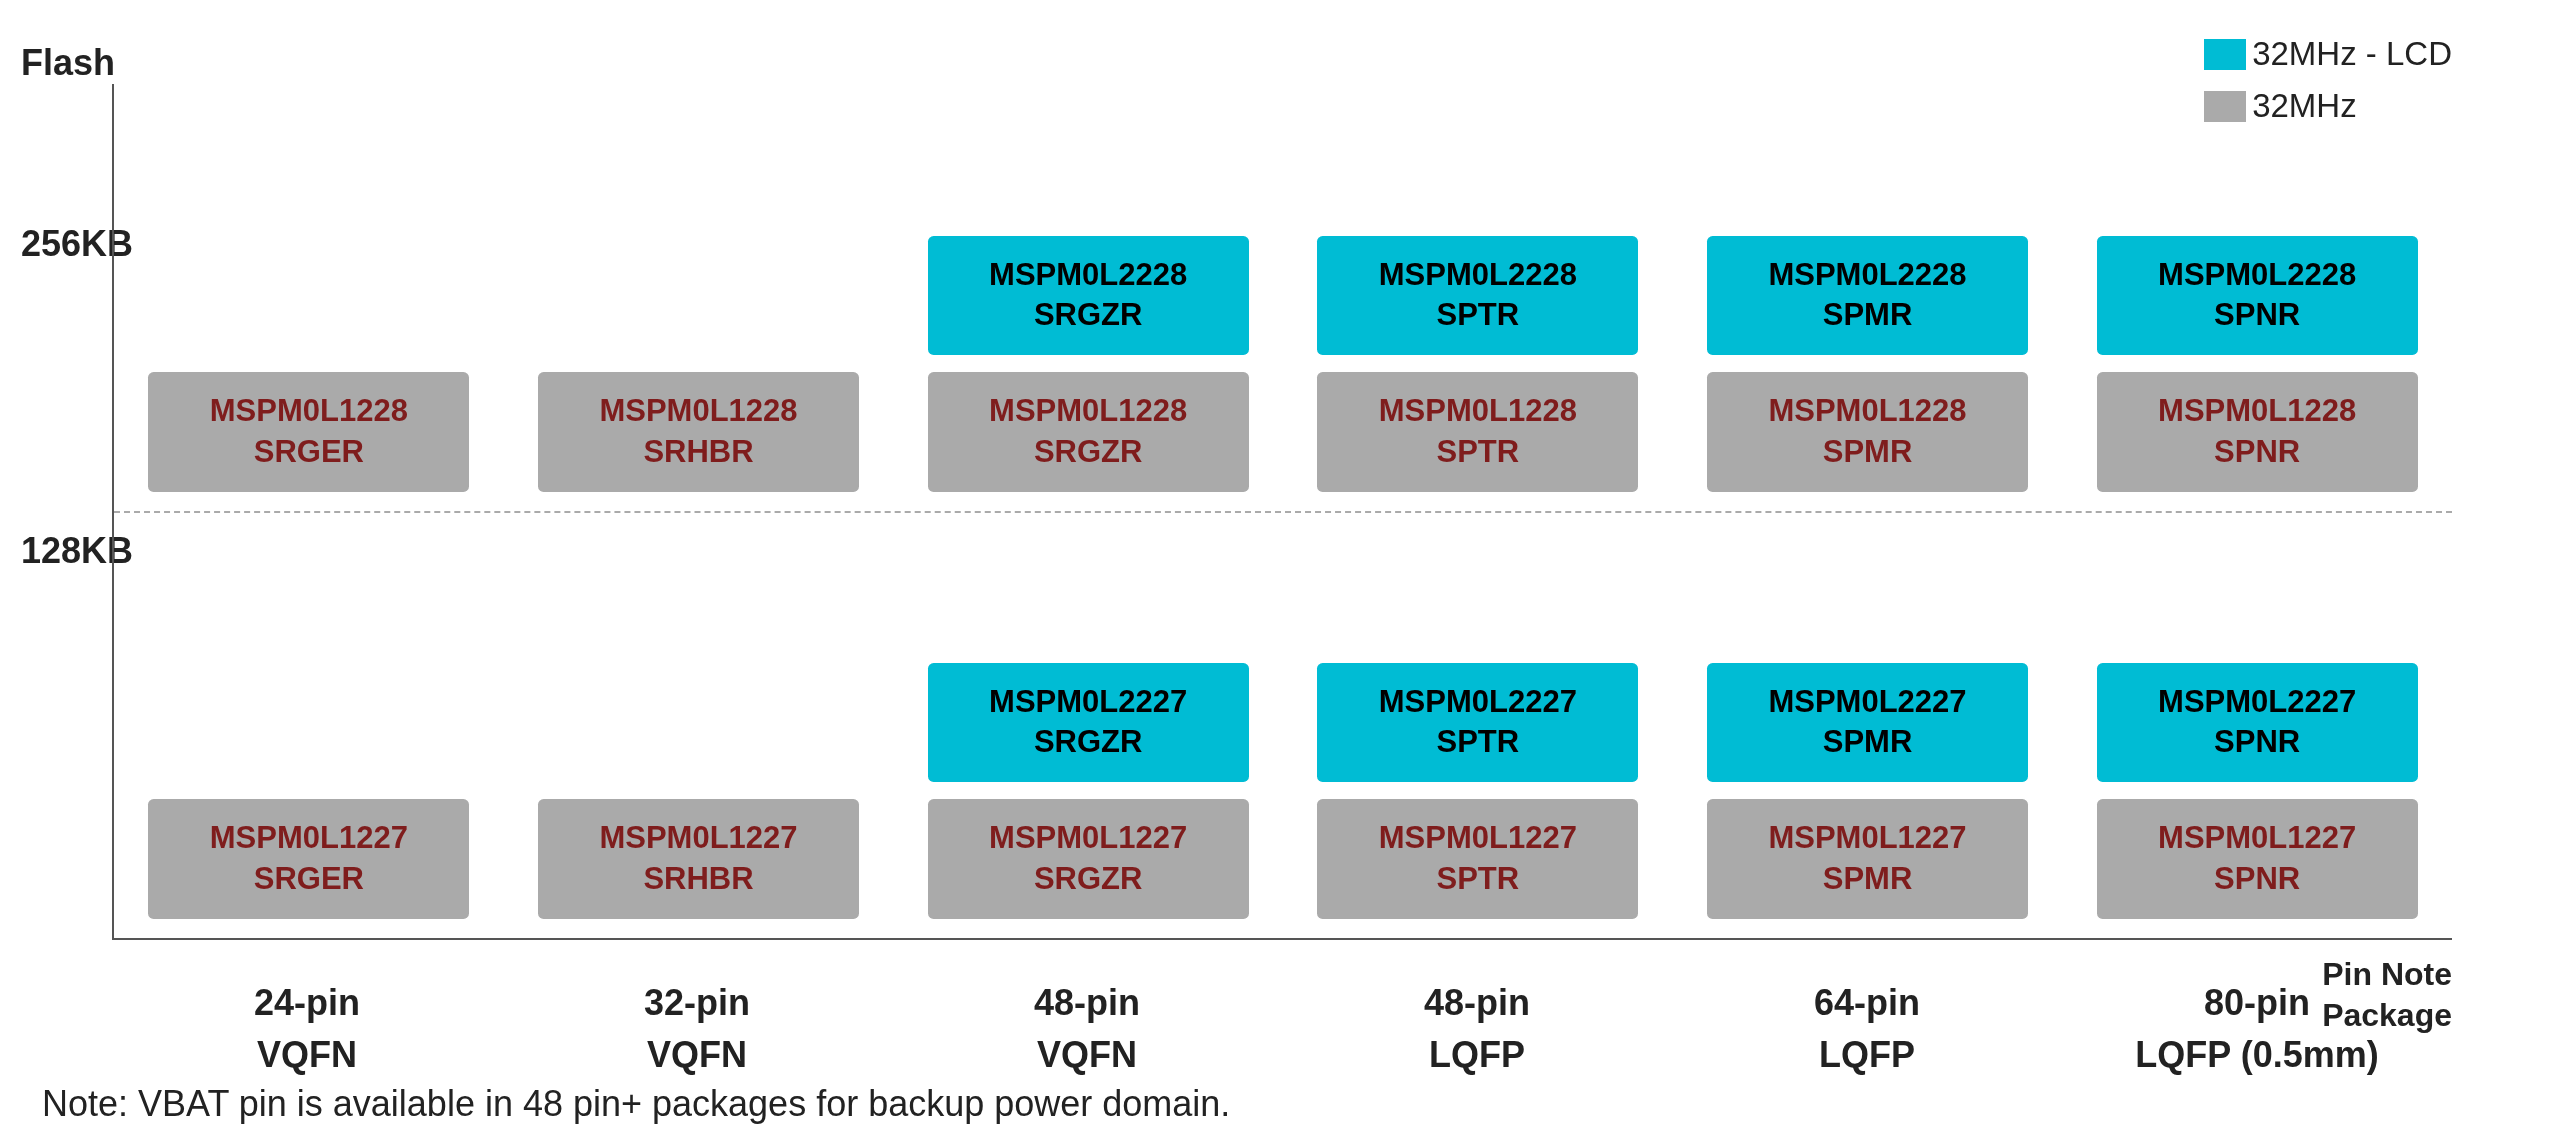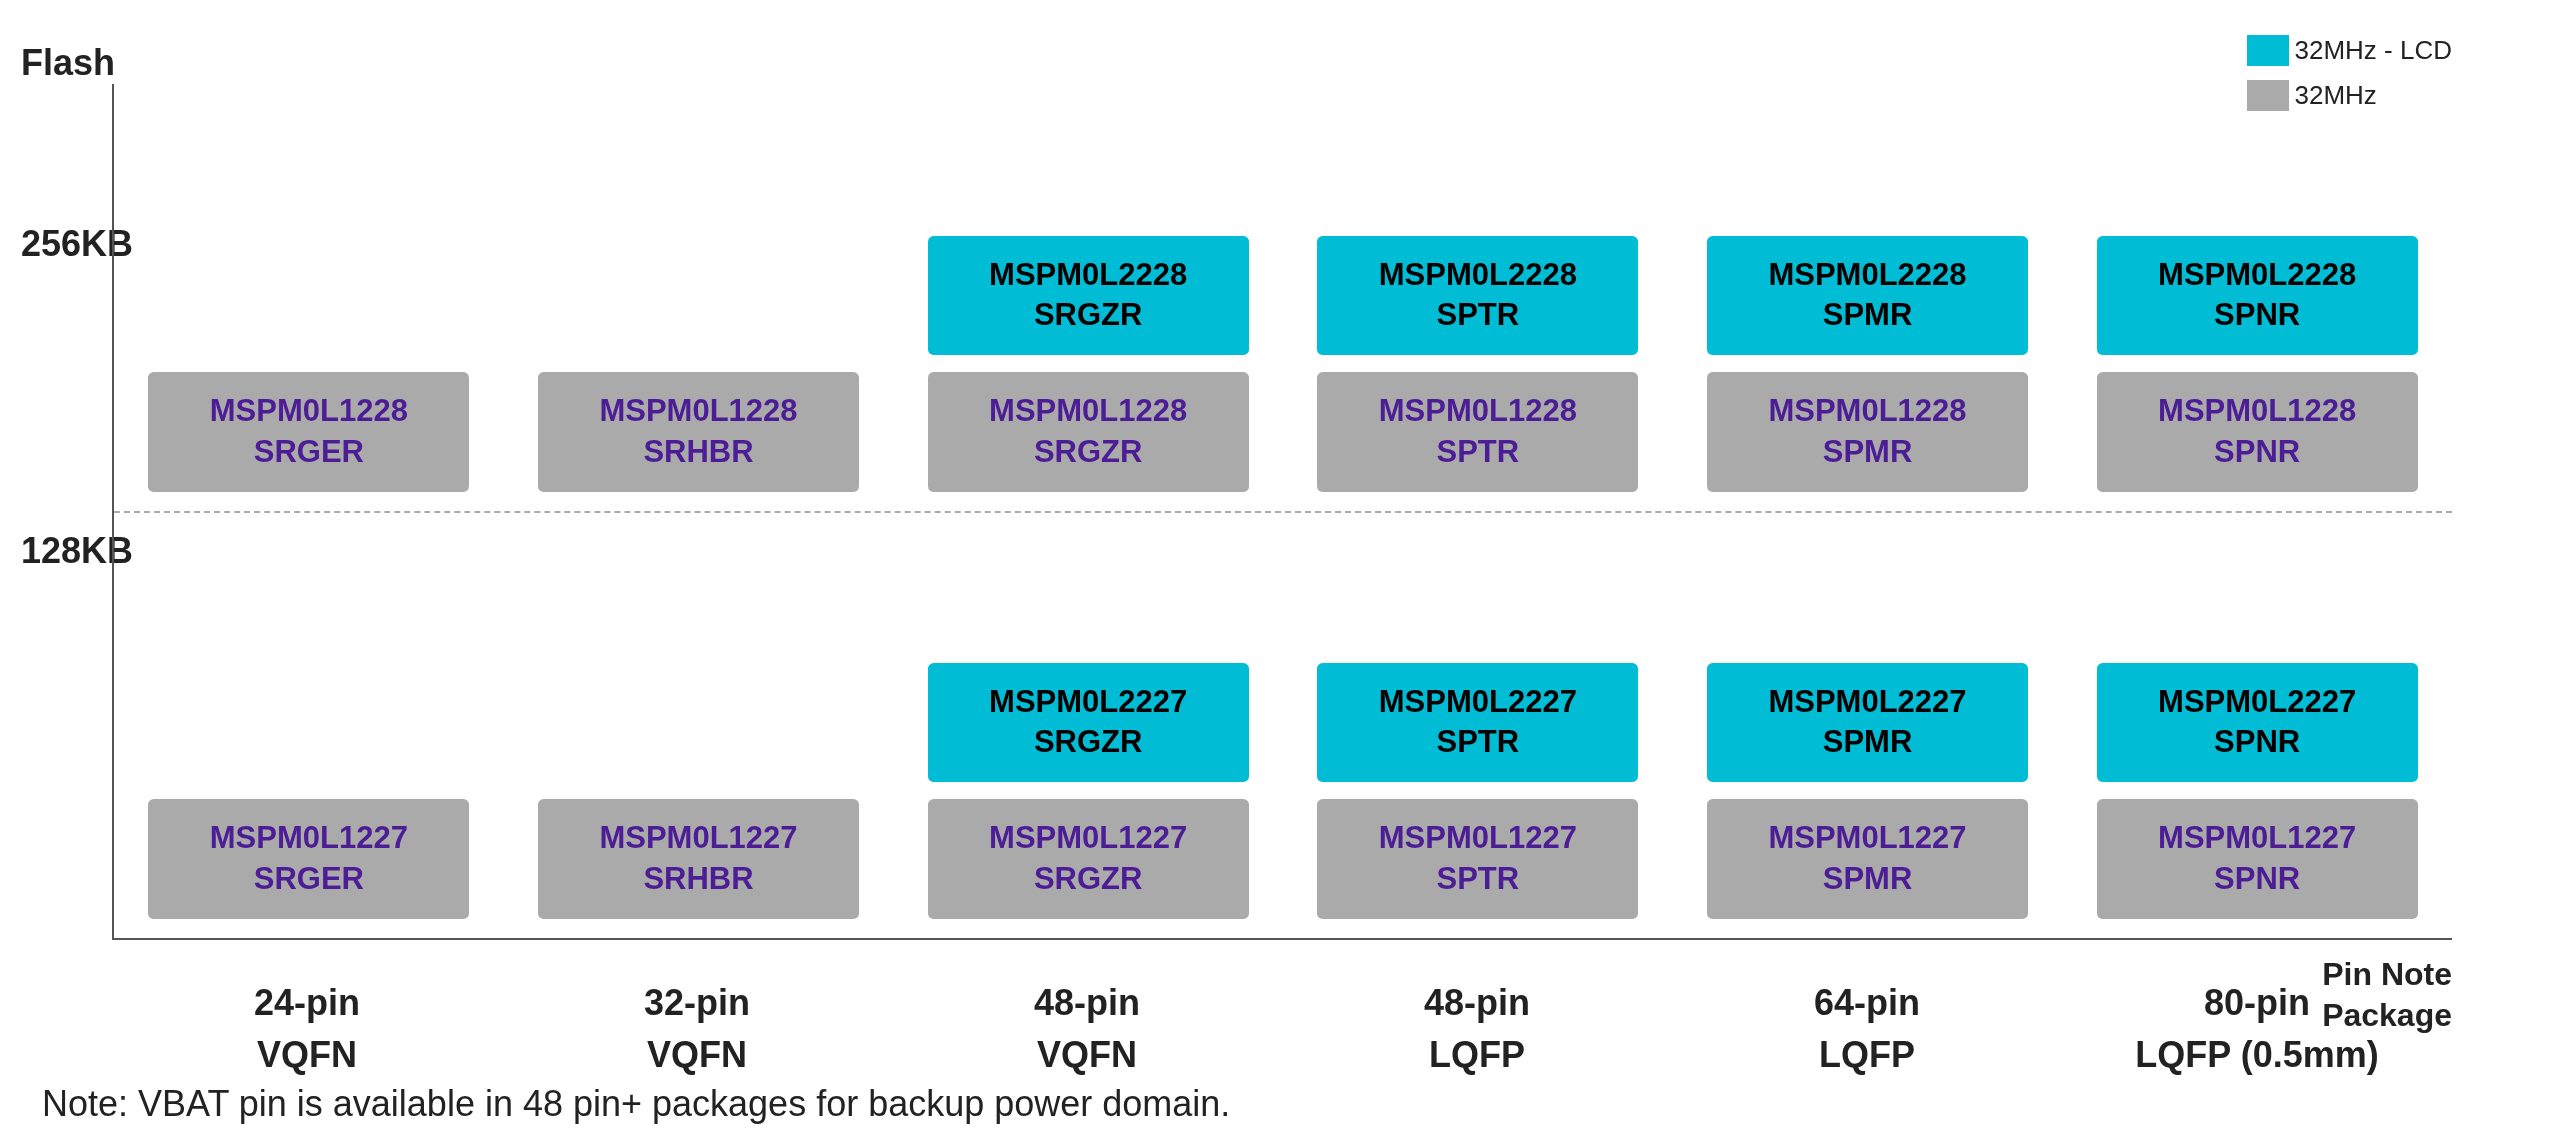--- a/index.html
+++ b/index.html
@@ -45,21 +45,21 @@
       top: 35px;
       right: 56px;
       display: flex;
       flex-direction: column;
       gap: 14px;
     }
     .legend-item {
       display: flex;
       align-items: center;
       gap: 6px;
-      font-size: 26px;
+      font-size: 33px;
       color: #222;
     }
     .legend-swatch {
       width: 42px;
       height: 31px;
       display: inline-block;
       flex-shrink: 0;
     }
     .swatch-teal { background: #00BCD4; }
     .swatch-gray { background: #AAAAAA; }
@@ -130,21 +130,21 @@
       color: #000;
       line-height: 1.3;
       min-height: 112px;
     }
     .chip-teal {
       background: #00BCD4;
       color: #000;
     }
     .chip-gray {
       background: #AAAAAA;
-      color: #4c1d95;
+      color: #7f1d1d;
     }
 
     
     .x-axis-area {
       position: absolute;
       bottom: 56px;
       left: 112px;
       right: 56px;
       display: flex;
     }

